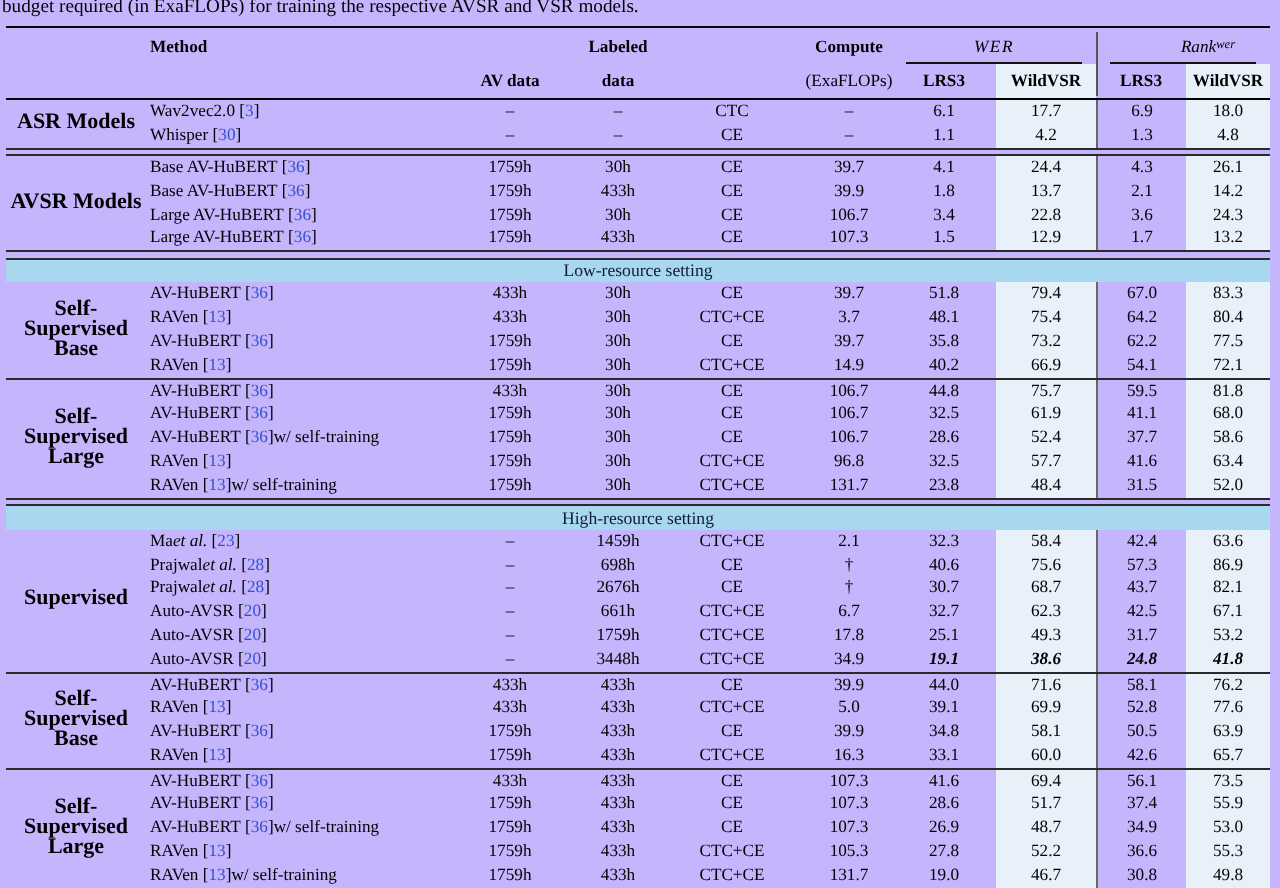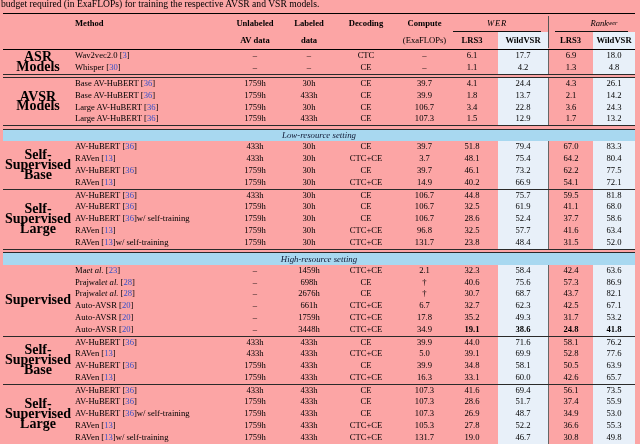--- a/index.html
+++ b/index.html
@@ -1,16 +1,16 @@
 <!DOCTYPE html>
 <html style="--band: #a8d8f0; --hl: #e8f0f9; --cite: #3450cb; --band-text: #101935;"><head>
 <meta charset="utf-8">
 <style>
   html,body{margin:0;padding:0;background:#fff;}
-  .page{position:relative;width:640px;height:444px;background:#fca5a5;overflow:hidden;
+  .page{position:relative;width:640px;height:444px;background:#c4b5fd;overflow:hidden;
         font-family:"Liberation Serif", serif;color:#000;}
   .caption{position:absolute;top:-2px;left:1px;font-size:9.6px;line-height:11px;white-space:nowrap;}
   .tbl{position:absolute;top:13px;left:3px;width:632px;}
   .rule-top{border-top:1.8px solid #000;}
   .rule-head{border-top:1.5px solid #000;}
   .rule-single{border-top:1px solid #2a2a2a;}
   .rule-double{height:2.4px;border-top:1px solid #2a2a2a;border-bottom:1px solid #2a2a2a;}
   .rule-bottom{border-top:1.8px solid #000;}
   .grid{display:grid;grid-template-columns:70px 148px 68px 40px 74px 43px 52px 50px 45px 42px;text-align:right;}
   .hdr{position:relative;}
@@ -28,43 +28,41 @@
   .wsp{letter-spacing:0.8px;}
   .hdr sub{font-size:6.3px;font-style:italic;}
   .gunder{position:absolute;left:7px;right:7px;bottom:0;height:0;border-bottom:1px solid #111;}
   .vsep-h{position:absolute;left:545px;top:2px;height:32px;width:1px;background:#555;}
   .row{height:11.8px;}
   .cell{display:flex;align-items:center;justify-content:center;font-size:8.6px;
         line-height:11.8px;white-space:nowrap;}
   .method-cell{grid-column:2;justify-content:flex-start;padding-left:2px;}
   .vsep{border-left:1px solid #666;}
   .hl{background:var(--hl,#e8f0f9);}
-  .bold{font-weight:bold;}
+  .bold{font-weight:bold;font-style:italic;}
   .band{height:11.8px;background:var(--band,#a8d8f0);display:flex;align-items:center;
-        justify-content:center;font-style:italic;font-size:8.8px;color:var(--band-text,#101935);}
+        justify-content:center;font-size:8.8px;color:var(--band-text,#101935);}
   .sec{position:relative;}
   .glabel{position:absolute;left:0;top:50%;transform:translateY(-50%);width:70px;
-          text-align:center;font-weight:bold;font-size:14px;line-height:9.8px;}
+          text-align:center;font-weight:bold;font-size:11px;line-height:9.8px;}
   .cite{color:var(--cite,#3450cb);}
 </style>
 </head>
 <body>
 
 <div class="page">
   <div class="caption">budget required (in ExaFLOPs) for training the respective AVSR and VSR models.</div>
 
   <div class="tbl">
     <div class="rule-top"></div>
 
     <div class="hdr">
       <div class="grid hgrid">
         <div class="hcell method-h c2 r1">Method</div>
-        <div class="hcell c3 r1">Unlabeled</div>
         <div class="hcell c4 r1">Labeled</div>
-        <div class="hcell c5 r1">Decoding</div>
         <div class="hcell c6 r1">Compute</div>
         <div class="hcell span7 plain">
           <span class="ital wsp">WER</span>
           <div class="gunder"></div>
         </div>
         <div class="hcell span9 plain">
           <span class="ital">Rank</span>
             <sub>wer</sub>
           <div class="gunder"></div>
         </div>
@@ -226,21 +224,21 @@
             <div class="cell method-cell">
               <div>AV-HuBERT</div>
               <div class="br">&nbsp;[</div>
               <div class="cite">36</div>
               <div class="br">]</div>
             </div>
             <div class="cell">1759h</div>
             <div class="cell">30h</div>
             <div class="cell">CE</div>
             <div class="cell">39.7</div>
-            <div class="cell">46.1</div>
+            <div class="cell">35.8</div>
             <div class="cell hl">73.2</div>
             <div class="cell vsep">62.2</div>
             <div class="cell hl">77.5</div>
           </div>
           <div class="grid row">
             <div class="cell method-cell">
               <div>RAVen</div>
               <div class="br">&nbsp;[</div>
               <div class="cite">13</div>
               <div class="br">]</div>
@@ -416,21 +414,21 @@
             <div class="cell method-cell">
               <div>Auto-AVSR</div>
               <div class="br">&nbsp;[</div>
               <div class="cite">20</div>
               <div class="br">]</div>
             </div>
             <div class="cell">–</div>
             <div class="cell">1759h</div>
             <div class="cell">CTC+CE</div>
             <div class="cell">17.8</div>
-            <div class="cell">35.2</div>
+            <div class="cell">25.1</div>
             <div class="cell hl">49.3</div>
             <div class="cell vsep">31.7</div>
             <div class="cell hl">53.2</div>
           </div>
           <div class="grid row">
             <div class="cell method-cell">
               <div>Auto-AVSR</div>
               <div class="br">&nbsp;[</div>
               <div class="cite">20</div>
               <div class="br">]</div>

